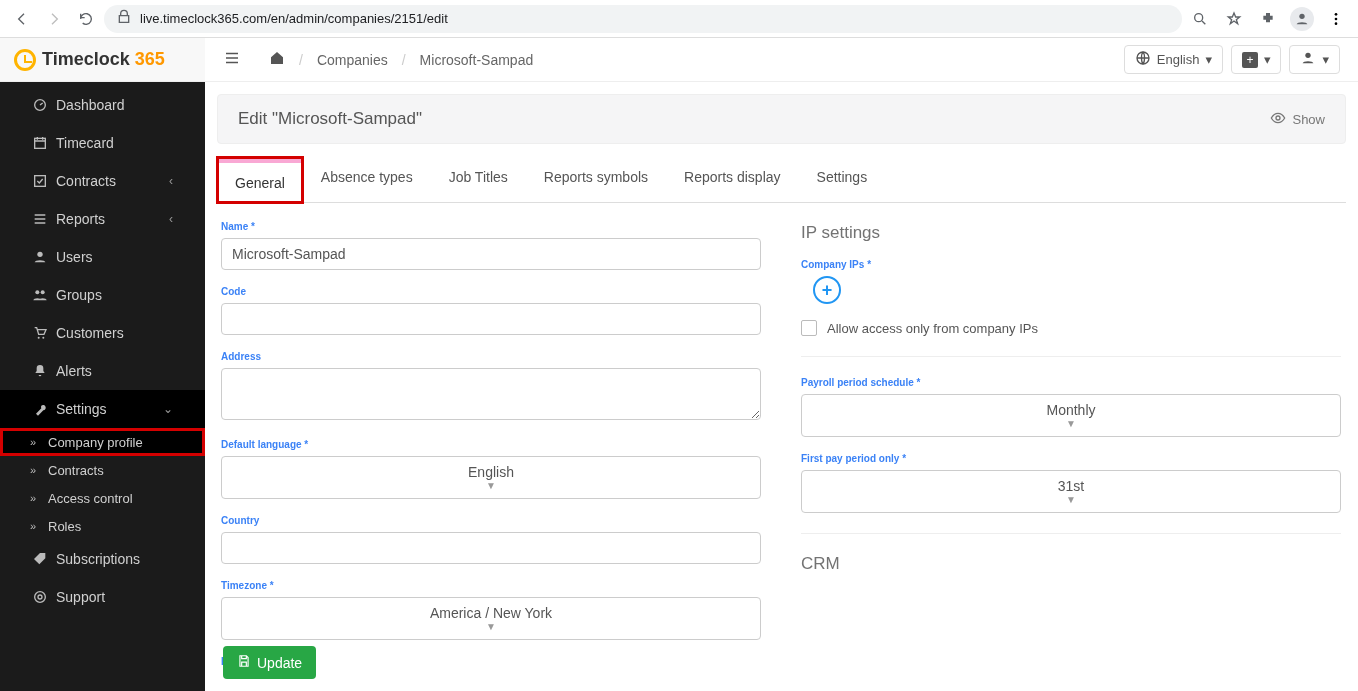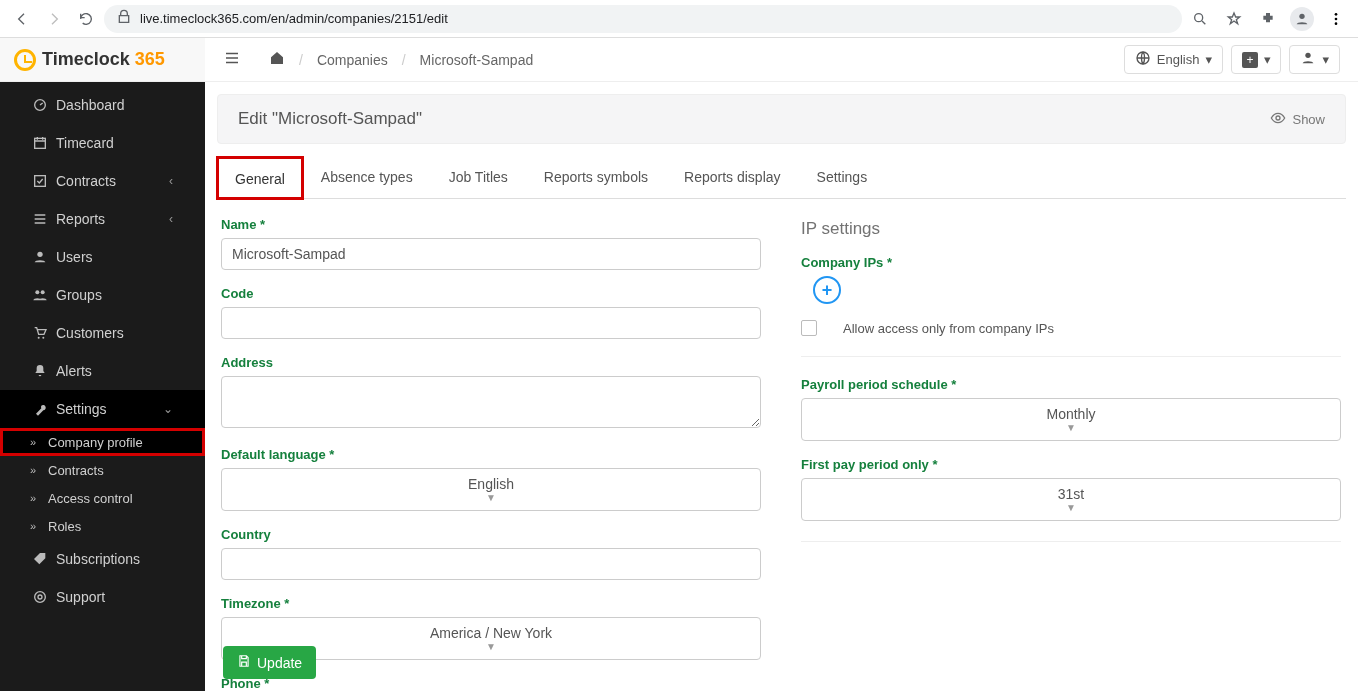--- a/index.html
+++ b/index.html
@@ -43,38 +43,38 @@
   .topbar-right { margin-left: auto; display: flex; gap: 8px; }
   .top-btn { padding: 4px 10px; border: 1px solid #ddd; border-radius: 4px; display: flex; align-items: center; gap: 6px; color: #555; font-size: 13px; }
 
   .content { flex: 1; overflow: auto; padding: 12px; background: #fff; position: relative; }
   .page-header { background: #f5f5f6; border: 1px solid #eee; border-radius: 4px; padding: 14px 20px; display: flex; align-items: center; color: #555; font-size: 17px; }
   .page-header .show-link { margin-left: auto; display: flex; align-items: center; gap: 6px; font-size: 13px; color: #777; }
 
   .tabbar { display: flex; border-bottom: 1px solid #ddd; margin-top: 12px; }
   .tab { padding: 12px 18px; color: #555; position: relative; top: 1px; }
   .tab.active { color: #333; }
-  .tab.active-ind { border-top: 2px solid #f9a8d4; }
+  .tab.active-ind { border-top: 6px solid #f9a8d4; }
   .hl-tab { outline: 3px solid #d40000; outline-offset: -2px; }
 
   .form-wrap { display: flex; padding: 18px 4px 60px 4px; gap: 40px; }
   .col { flex: 1; max-width: 540px; }
 
   .field { margin-bottom: 16px; }
-  .field label { display: block; font-size: 13px; font-weight: 700; color: #15803d; margin-bottom: 6px; }
+  .field label { display: block; font-size: 10px; font-weight: 700; color: #3b82f6; margin-bottom: 6px; }
   .field input[type=text], .field textarea, .field .select { width: 100%; border: 1px solid #ccc; border-radius: 4px; padding: 7px 10px; font-size: 14px; color: #555; background: #fff; }
   .field textarea { height: 52px; resize: both; }
   .select { display: flex; align-items: center; justify-content: space-between; flex-direction: column; }
   .select .tri { color: #999; font-size: 10px; }
 
   h4.section { font-size: 17px; font-weight: 400; color: #737373; margin: 2px 0 16px 0; }
   .divider { height: 1px; background: #eee; margin: 20px 0; }
 
   .add-circle { width: 28px; height: 28px; border: 2px solid #2196f3; border-radius: 50%; display: flex; align-items: center; justify-content: center; color: #2196f3; font-weight: bold; font-size: 18px; margin-left: 12px;}
-  .chk-row { display: flex; align-items: center; gap: 26px; font-size: 13px; color: #555; margin-top: 12px; }
+  .chk-row { display: flex; align-items: center; gap: 10px; font-size: 13px; color: #555; margin-top: 12px; }
   .chk { width: 16px; height: 16px; border: 1px solid #bbb; border-radius: 2px; }
 
   .update-btn { position: absolute; left: 18px; bottom: 12px; background: #28a745; color: #fff; border: none; border-radius: 4px; padding: 8px 14px; font-size: 14px; display: flex; align-items: center; gap: 6px; z-index: 10; }
 
   svg { width: 16px; height: 16px; }
 </style>
 </head>
 <body>
 
 <div class="browser-bar">
@@ -384,20 +384,21 @@
               </div>
           </div>
           <div class="field">
             <label>First pay period only *</label>
             <div class="select">
                 <span>31st</span>
                 <span class="tri">▼</span>
               </div>
           </div>
           <div class="divider"></div>
+          <h4 class="section">CRM</h4>
         </div>
       </div>
 
       <button class="update-btn">
         <span><svg viewBox="0 0 24 24" style="width:14px;height:14px">
               <path d="M5 3h11l3 3v15H5zM8 3v5h8V3M8 14h8v7H8z" fill="none" stroke="#fff" stroke-width="2"></path>
             </svg></span>
         <span>Update</span>
       </button>
     </div>

